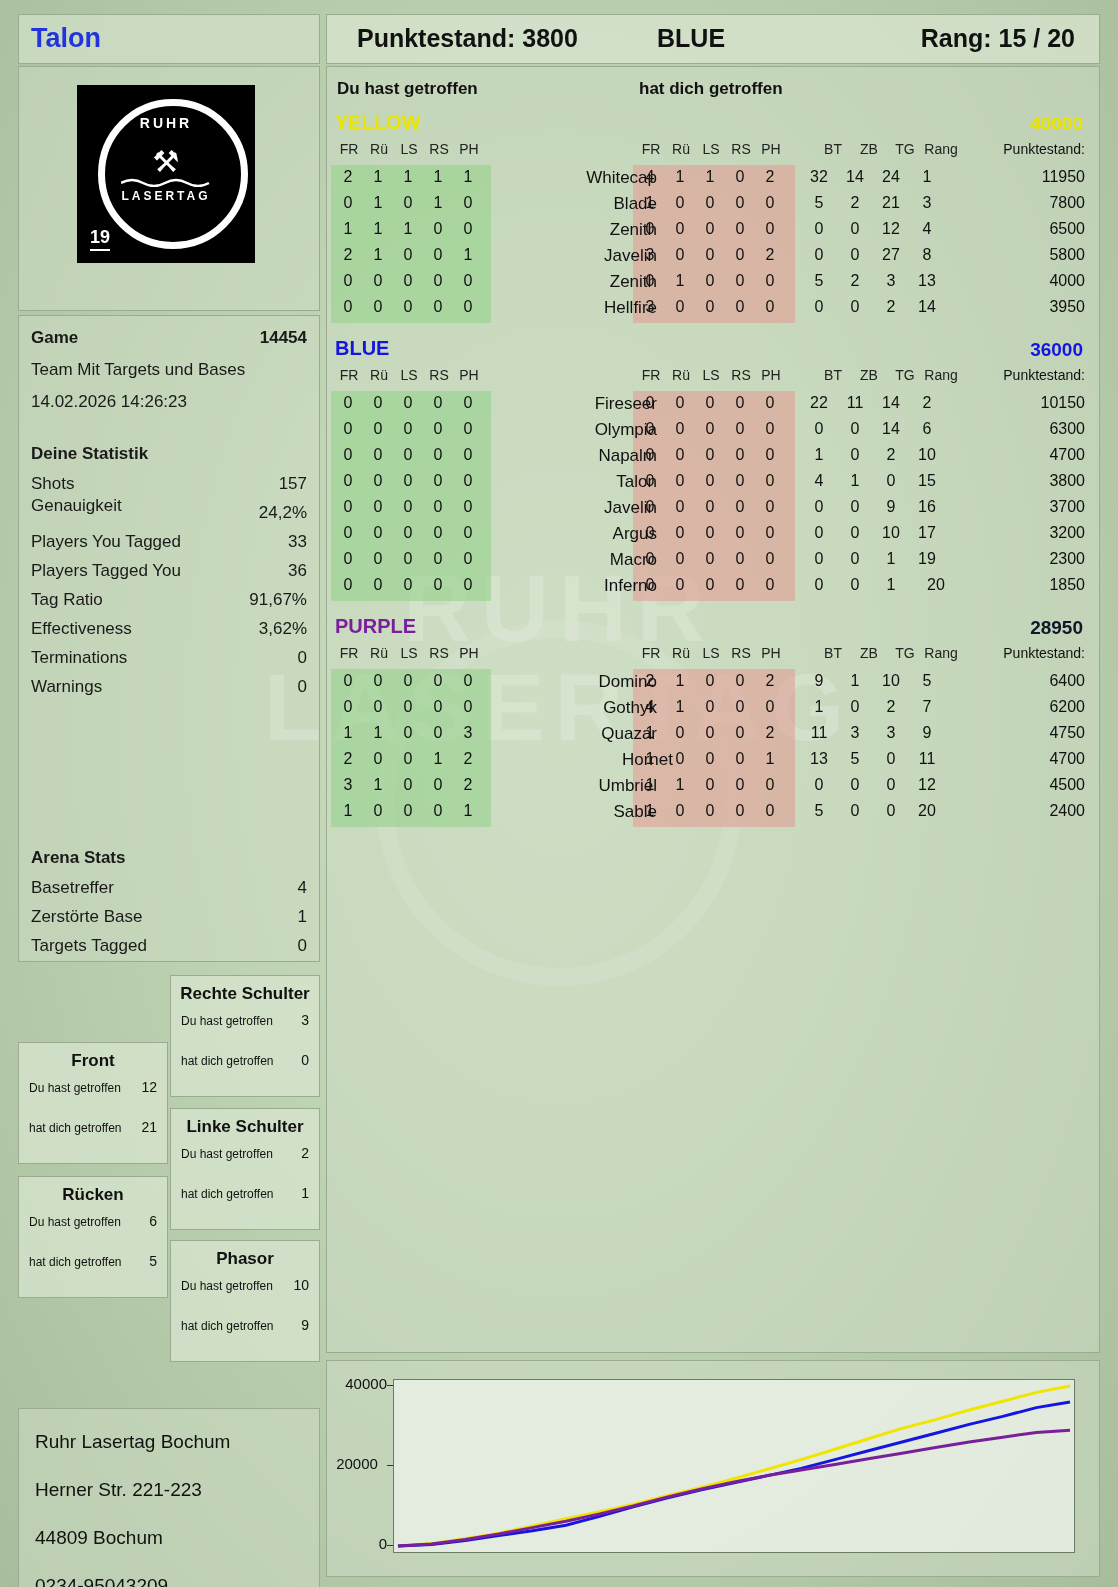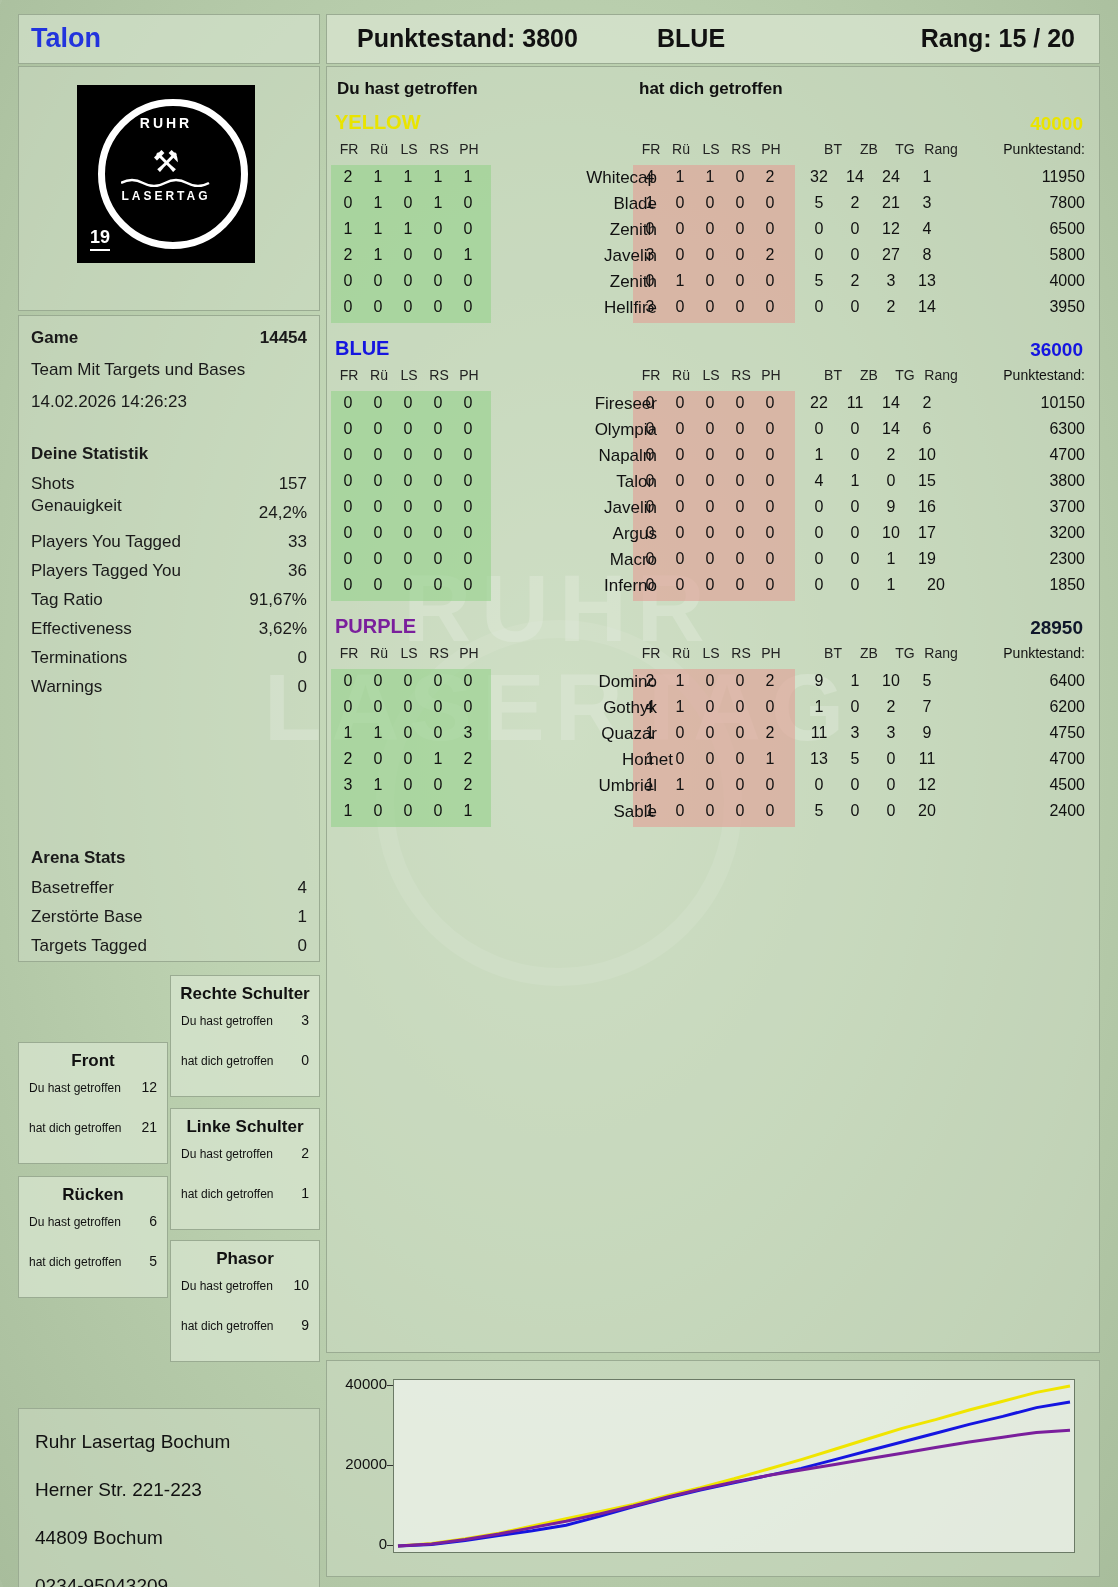--- a/index.html
+++ b/index.html
@@ -616,17 +616,17 @@
 </div>
 
 <div id="chartPanel" class="panel">
   <div id="chartArea"><svg width="680" height="172" viewBox="0 0 680 172">
         <polyline points="4,166 37.6,163.6 71.2,158.8 104.8,153.2 138.4,146 172,138.8 205.6,131.6 239.2,124.4 272.8,115.6 306.40000000000003,107.6 340,98.8 373.6,89.2 407.2,79.6 440.8,69.2 474.4,58.8 508,48.400000000000006 541.6,39.599999999999994 575.1999999999999,30 608.8000000000001,21.19999999999999 642.4,12.400000000000006 676,6" fill="none" stroke="#f0e500" stroke-width="3"></polyline>
         <polyline points="4,166 37.6,164.4 71.2,160.4 104.8,155.6 138.4,150.8 172,145.2 205.6,136.4 239.2,126.8 272.8,118 306.40000000000003,110 340,102.8 373.6,95.6 407.2,88.4 440.8,79.6 474.4,70.80000000000001 508,62 541.6,53.2 575.1999999999999,44.400000000000006 608.8000000000001,36.39999999999998 642.4,27.599999999999994 676,22" fill="none" stroke="#1515e0" stroke-width="3"></polyline>
         <polyline points="4,166 37.6,164 71.2,159.6 104.8,154 138.4,147.6 172,141.2 205.6,134 239.2,126 272.8,117.2 306.40000000000003,109.2 340,102 373.6,95.6 407.2,90 440.8,84.4 474.4,78.8 508,73.2 541.6,67.6 575.1999999999999,62 608.8000000000001,57.19999999999999 642.4,52.400000000000006 676,50.2" fill="none" stroke="#7a1f9c" stroke-width="3"></polyline>
       </svg></div>
 <div class="ytick" style="left: 0px; top: 174px;">0</div>
     <div class="tickmark" style="left: 60px; top: 184px;"></div>
-    <div class="ytick" style="left: 0px; top: 94px;">20000</div>
+    <div class="ytick" style="left: 0px; top: 94px; text-align: center;">20000</div>
     <div class="tickmark" style="left: 60px; top: 104px;"></div>
     <div class="ytick" style="left: 0px; top: 14px;">40000</div>
     <div class="tickmark" style="left: 60px; top: 24px;"></div>
   </div>
 
 </body></html>

